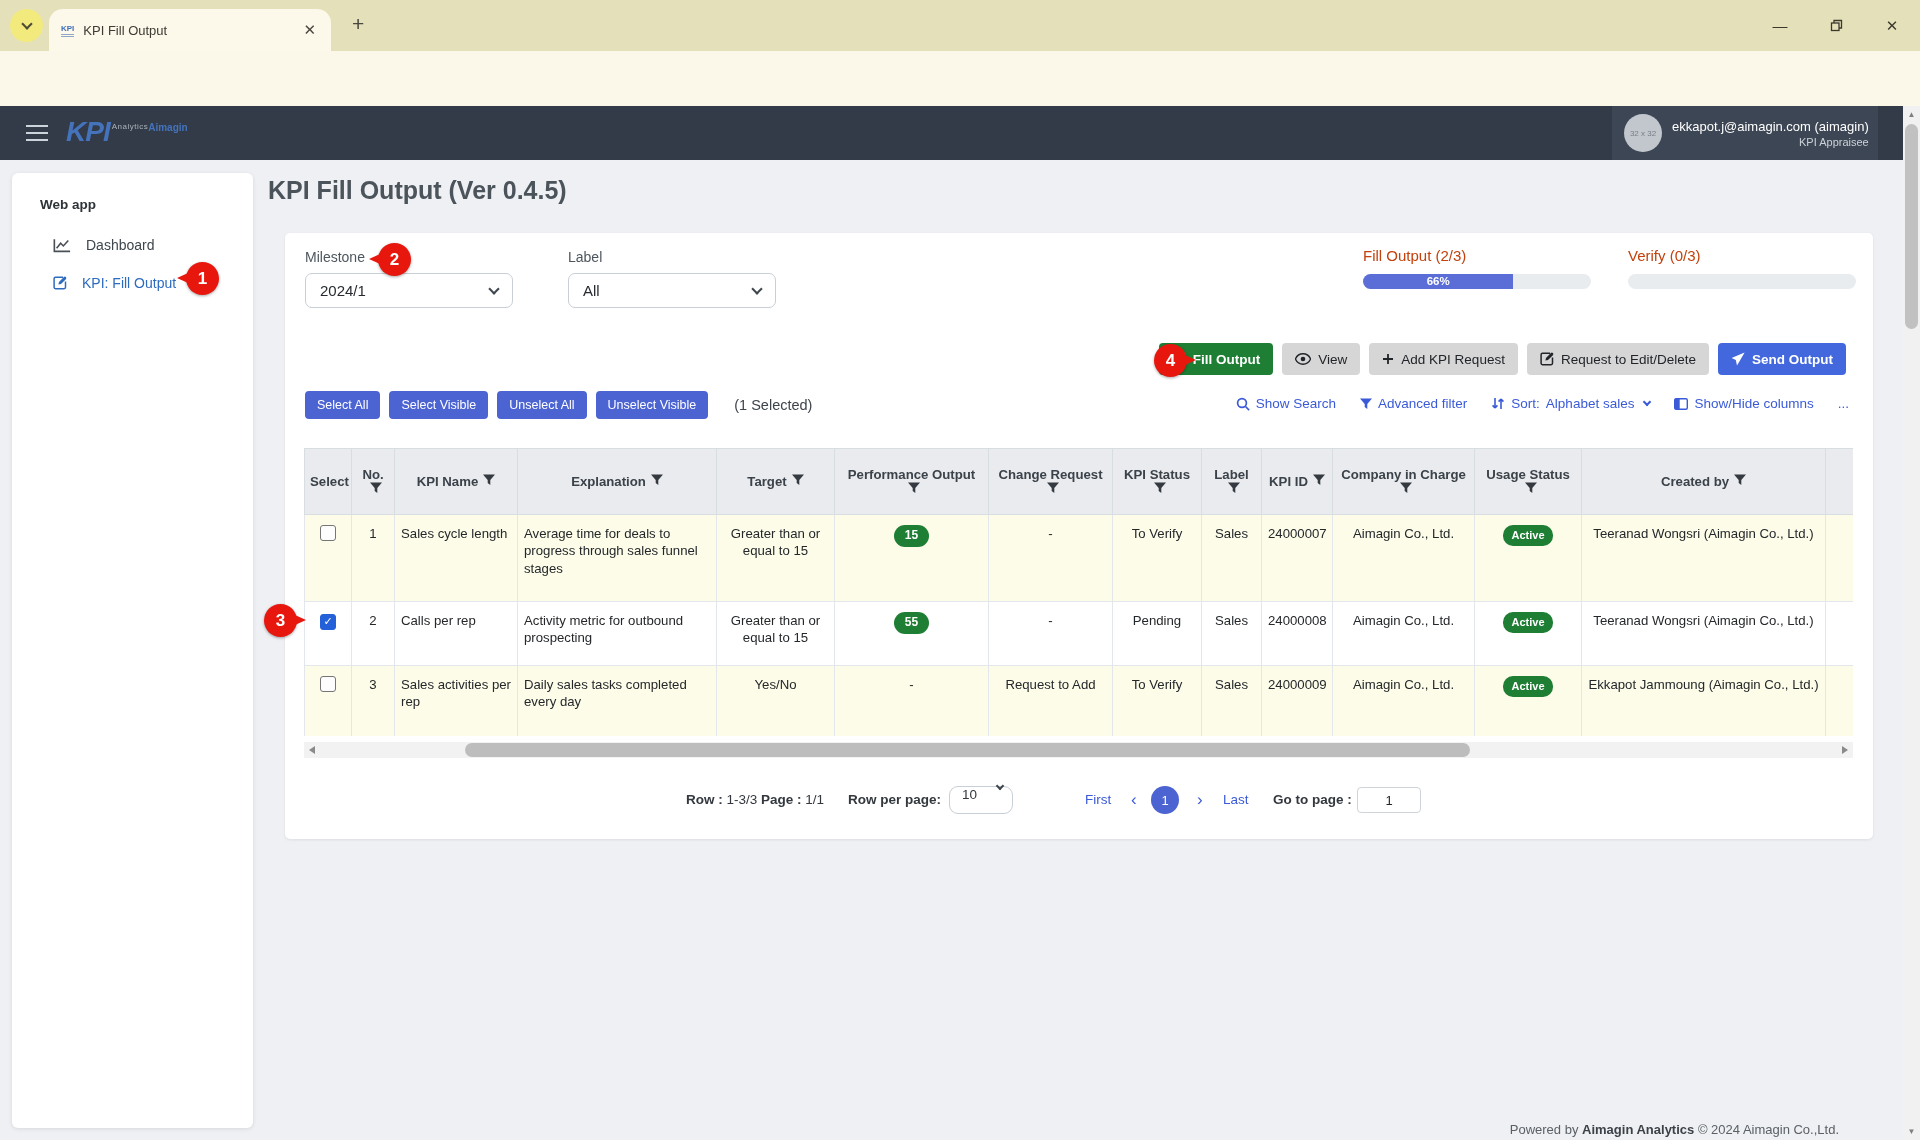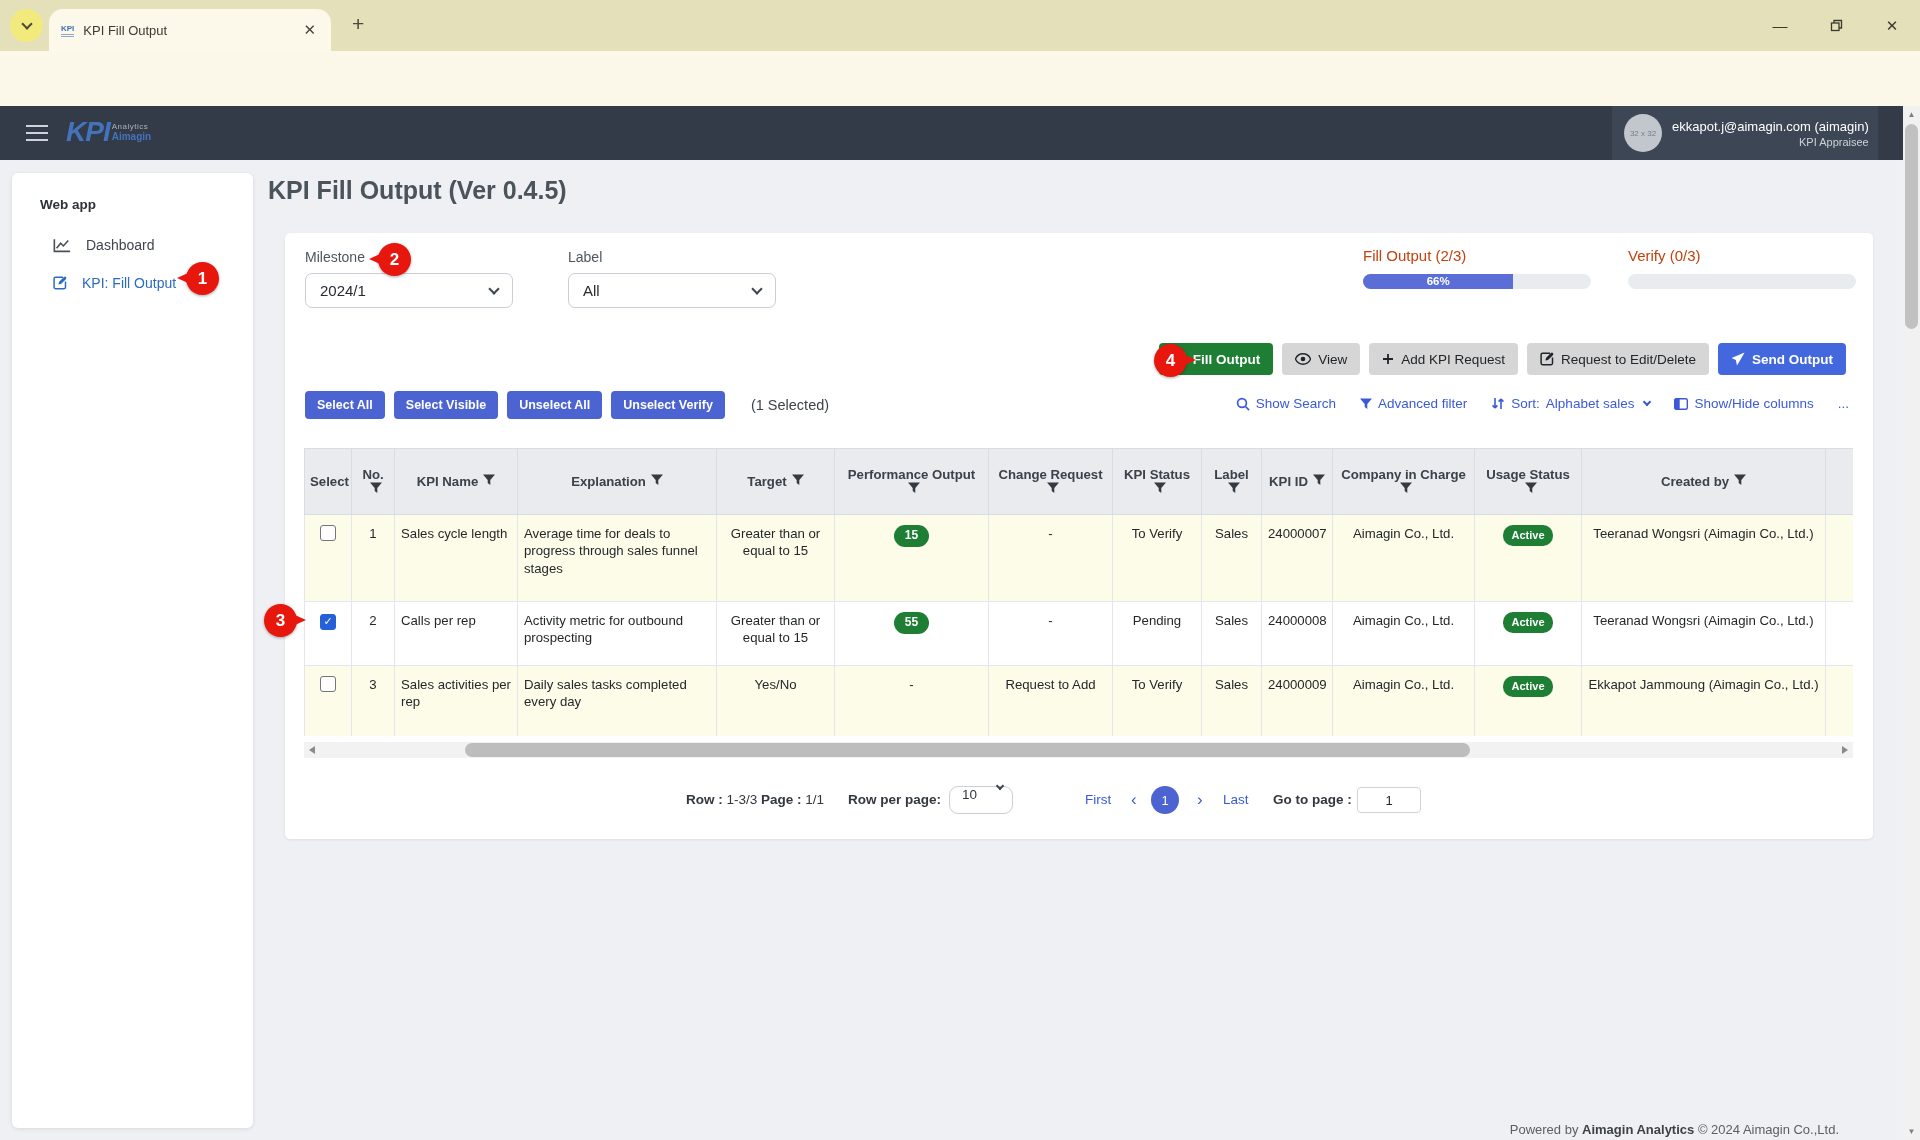--- a/index.html
+++ b/index.html
@@ -26,21 +26,21 @@
   .avatarE{width:27px;height:27px;border-radius:50%;background:#178a7c;color:#fff;font-size:12px;font-weight:bold;display:flex;align-items:center;justify-content:center}
   .kebab{font-size:15px;color:#4a483e;letter-spacing:0}
   .divline{position:absolute;left:1772px;top:66px;width:2px;height:25px;background:#e6d66d}
 
   
   .appheader{position:absolute;left:0;top:106px;width:1920px;height:54px;background:#323b47}
   .burger{position:absolute;left:26px;top:19px;width:22px;cursor:pointer}
   .burger div{height:2px;background:#cdd3da;margin-bottom:5px}
   .logo{position:absolute;left:66px;top:10px;display:flex;align-items:flex-start;gap:2px}
   .logo-main{font-size:28px;font-weight:bold;color:#4573bb;font-style:italic;letter-spacing:-1px}
-  .logo-sub{display:flex;flex-direction:column;margin-top:6px}
+  .logo-sub{display:flex;margin-top:6px}
   .logo-sub .s1{font-size:8px;color:#aab2bc;letter-spacing:.5px}
   .logo-sub .s2{font-size:10px;font-weight:bold;color:#4573bb}
   .userbox{position:absolute;right:42px;top:0;width:266px;height:54px;background:#3d4654;display:flex;align-items:center;padding:0 12px;gap:10px}
   .uavatar{width:38px;height:38px;border-radius:50%;background:#c2c7cd;color:#787e86;font-size:8px;display:flex;align-items:center;justify-content:center;flex-shrink:0}
   .utext{flex:1;text-align:right}
   .uemail{font-size:13px;color:#fff;white-space:nowrap}
   .urole{font-size:11px;color:#ccd2d9;margin-top:2px}
 
   
   .vscroll{position:absolute;left:1903px;top:106px;width:17px;height:1034px;background:#f1f1f1;z-index:40}
@@ -65,21 +65,21 @@
   .progress{position:absolute;width:228px;height:15px;background:#e9ecef;border-radius:8px}
   .prog-fill{height:15px;background:#5b6ed7;border-radius:8px 0 0 8px;color:#fff;font-size:11.5px;font-weight:bold;text-align:center;line-height:15px}
 
   .actions-row{position:absolute;right:27px;top:110px;display:flex;gap:9px}
   .abtn{height:32px;border:none;border-radius:4px;padding:0 13px;font-size:13.5px;display:flex;align-items:center;gap:7px;cursor:pointer;font-family:"Liberation Sans",sans-serif}
   .abtn.green{background:#1e7e34;color:#fff;font-weight:bold}
   .abtn.gray{background:#d6d6d6;color:#212529}
   .abtn.blue{background:#4368de;color:#fff;font-weight:bold}
 
   .select-row{position:absolute;left:20px;top:158px;display:flex;align-items:center;gap:9px}
-  .sbtn{height:28px;border:none;border-radius:4px;background:#4c63d2;color:#fff;font-size:12.5px;font-weight:bold;padding:0 12px;cursor:pointer;font-family:"Liberation Sans",sans-serif}
+  .sbtn{height:28px;border:none;border-radius:4px;background:#4c63d2;color:#fff;font-size:12.5px;font-weight:normal;padding:0 12px;cursor:pointer;font-family:"Liberation Sans",sans-serif}
   .sel-status{font-size:14.5px;color:#3e444b;margin-left:17px}
 
   .tools-row{position:absolute;right:24px;top:163px;display:flex;align-items:center;gap:24px;color:#3a5ad8;font-size:13.5px}
   .tool{display:flex;align-items:center;gap:6px;cursor:pointer}
   .tool .chev{width:6px;height:6px;border-color:#3a5ad8;margin-left:4px}
   .tool-value{color:#3a5ad8}
 
   .tablewrap{position:absolute;left:19px;top:215px;width:1549px;height:288px;overflow:hidden}
   table{border-collapse:collapse;table-layout:fixed;width:1661px}
   th{background:#e9ebee;border:1px solid #d8dde2;font-size:13.2px;font-weight:bold;color:#3b424a;height:66px;vertical-align:middle;padding:4px 5px}
@@ -315,21 +315,21 @@
           </span>
           <span>Send Output</span>
         </button>
       </div>
 
     <div class="select-row">
       <span style="display:flex;gap:9px">
           <button class="sbtn">Select All</button>
           <button class="sbtn">Select Visible</button>
           <button class="sbtn">Unselect All</button>
-          <button class="sbtn">Unselect Verify</button>
+          <button class="sbtn">Unselect Visible</button>
         </span>
       <span class="sel-status">(1 Selected)</span>
     </div>
 
     <div class="tools-row">
         <span class="tool">
           <span class="ic ">
             <svg width="14" height="14" viewBox="0 0 14 14" fill="none" stroke="currentColor" stroke-width="1.7">
               <circle cx="6" cy="6" r="4.4"></circle>
               <path d="M9.5 9.5l3.6 3.6"></path>

